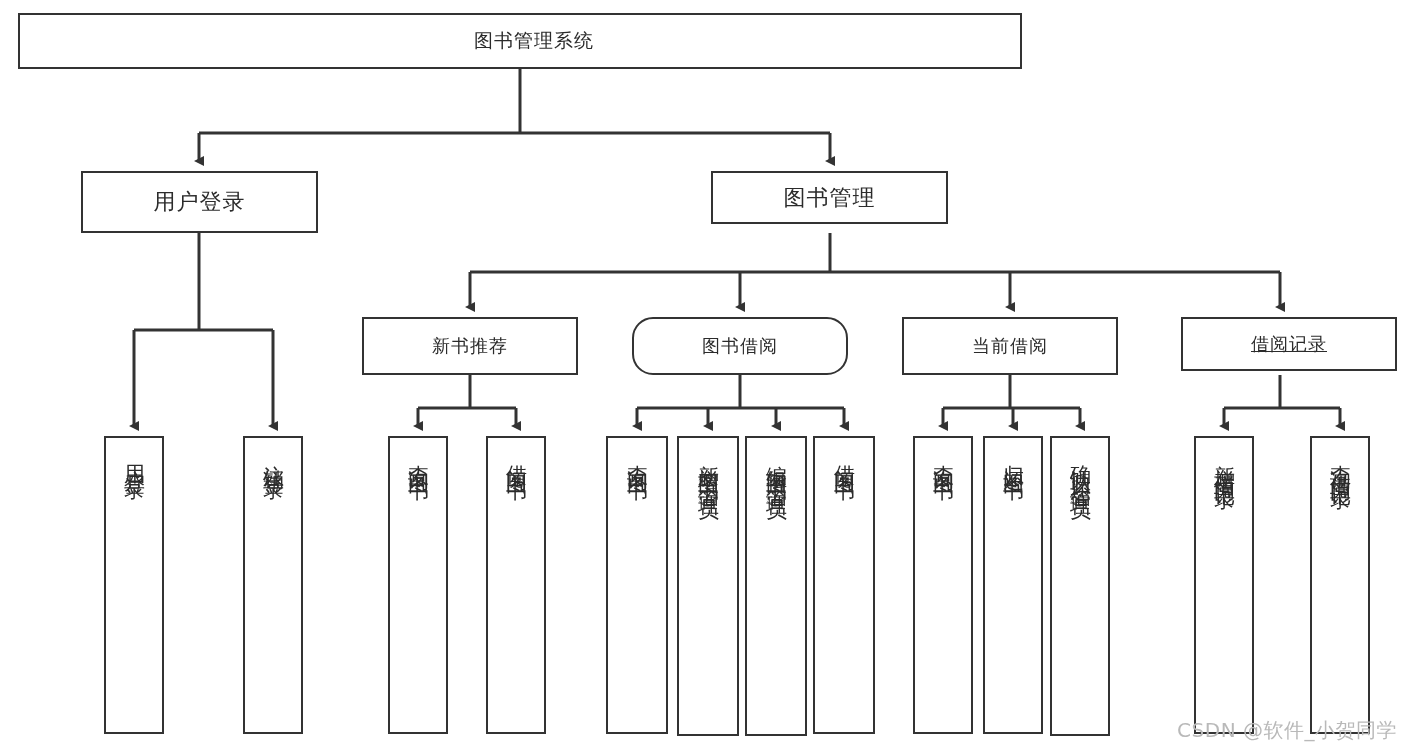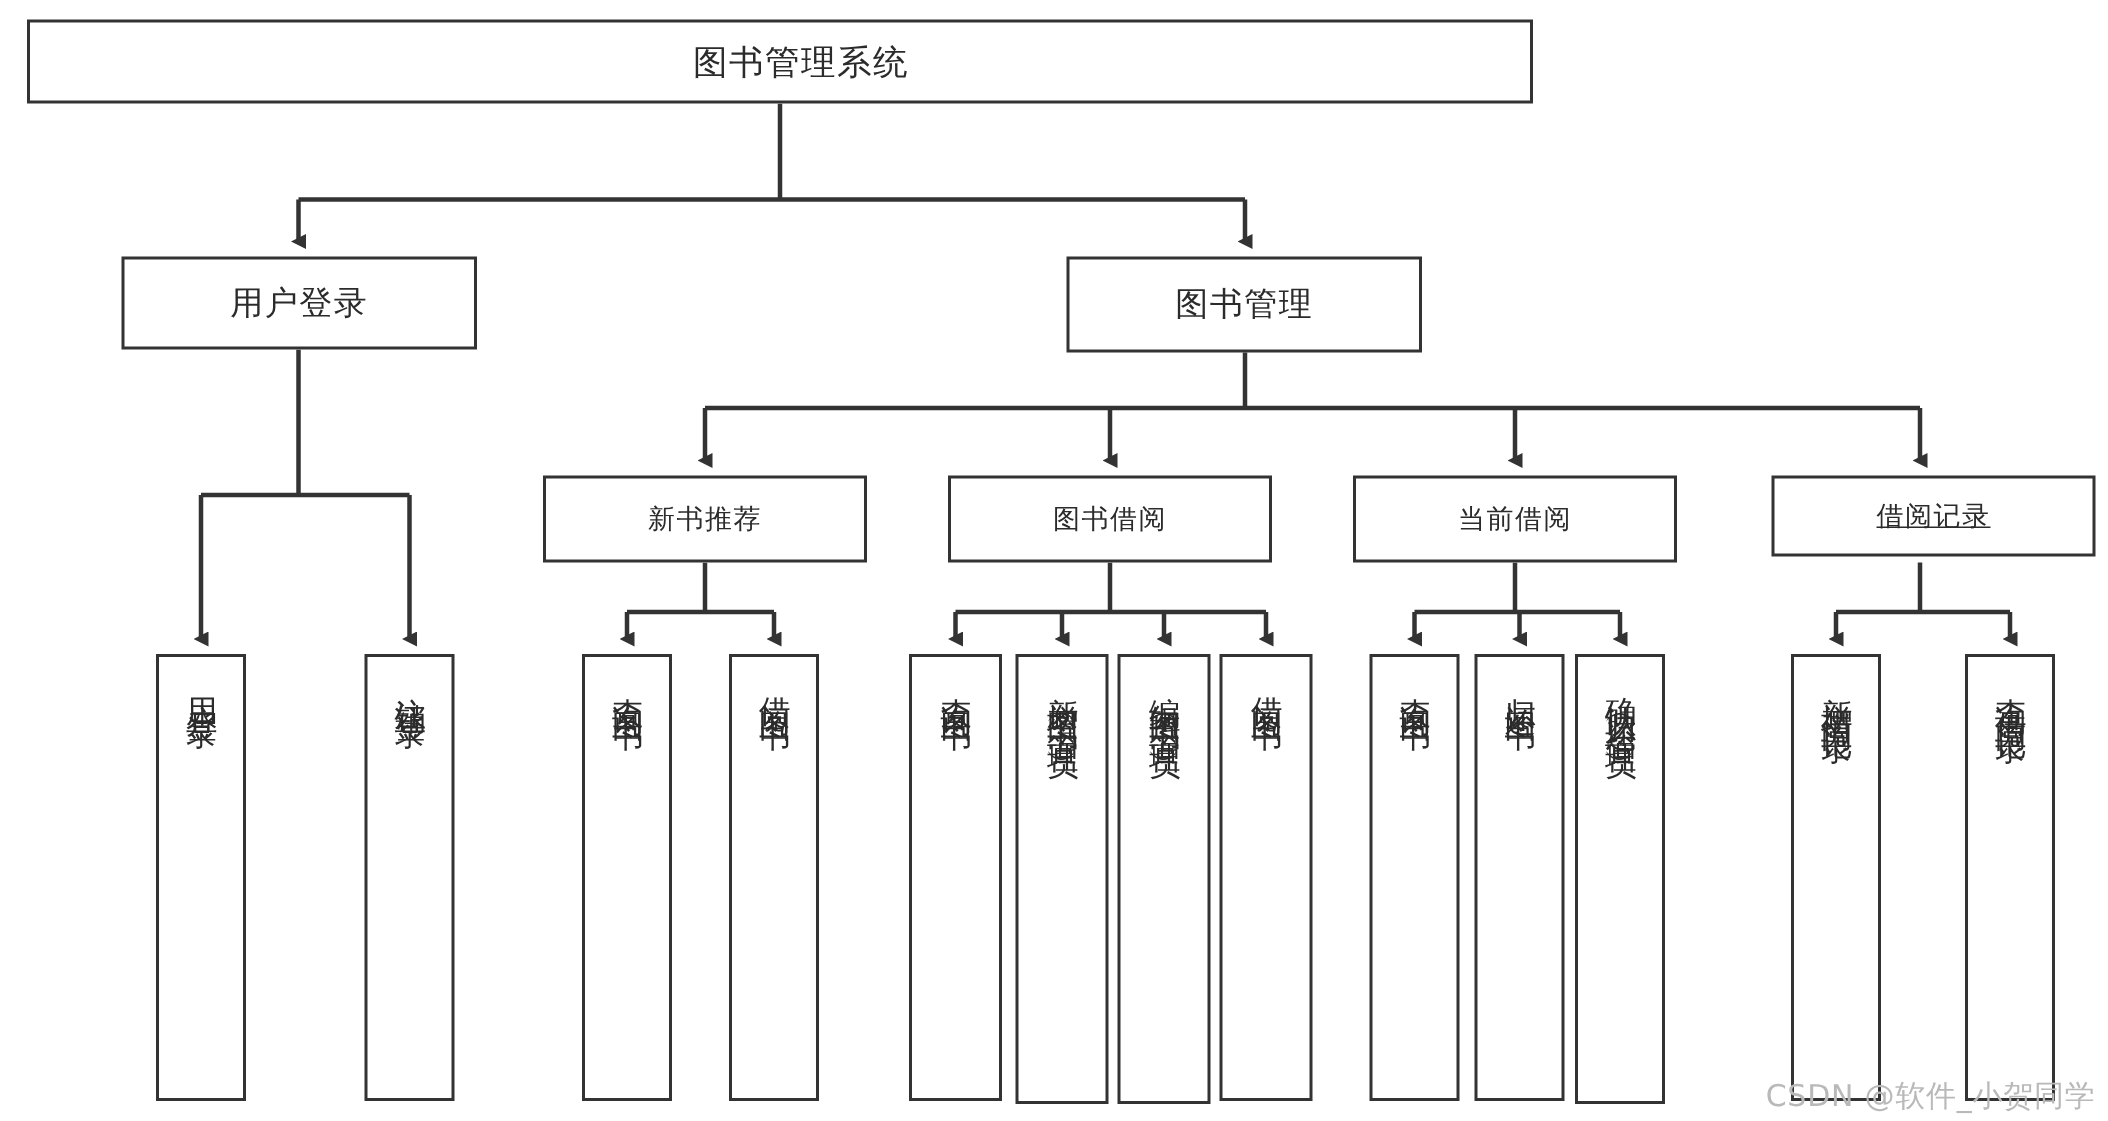--- a/index.html
+++ b/index.html
@@ -44,21 +44,21 @@
     justify-content: center;
     padding-top: 10px;
   }
   .vtext {
     writing-mode: vertical-rl;
     text-orientation: upright;
     letter-spacing: 5px;
     line-height: 1;
     white-space: nowrap;
   }
-  .lvl0 { font-size: 23px; padding-left: 28px; }
+  .lvl0 { font-size: 19px; padding-left: 28px; }
   .lvl1 { font-size: 22px; }
   .lvl2 { font-size: 18px; }
   .leaf .vtext { font-size: 21px; }
   .watermark {
     position: absolute;
     right: 8px;
     bottom: 3px;
     font-size: 20px;
     color: #b9b9b9;
     letter-spacing: 0.5px;
@@ -116,24 +116,24 @@
       <path d="M 1280 375 L 1280 408"></path>
       <path d="M 1224 408 L 1340 408"></path>
       <path d="M 1224 408 L 1224 426" marker-end="url(#arrow)"></path>
       <path d="M 1340 408 L 1340 426" marker-end="url(#arrow)"></path>
     </g>
   </svg>
 
   <div class="node horiz lvl0" style="left:18px; top:13px; width:1004px; height:56px;">图书管理系统</div>
 
   <div class="node horiz lvl1" style="left:81px; top:171px; width:237px; height:62px;">用户登录</div>
-  <div class="node horiz lvl1" style="left:711px; top:171px; width:237px; height:64px;">图书管理</div>
+  <div class="node horiz lvl1" style="left:711px; top:171px; width:237px; height:53px;">图书管理</div>
 
   <div class="node horiz lvl2" style="left:362px; top:317px; width:216px; height:58px;">新书推荐</div>
-  <div class="node horiz lvl2" style="left:632px; top:317px; width:216px; height:58px;">图书借阅</div>
+  <div class="node horiz lvl2" style="left:632px; top:317px; width:216px; height:58px;border-radius:21px;">图书借阅</div>
   <div class="node horiz lvl2" style="left:902px; top:317px; width:216px; height:58px;">当前借阅</div>
   <div class="node horiz lvl2" style="left:1181px; top:317px; width:216px; height:54px;text-decoration:underline;">借阅记录</div>
 
   <div class="node vert leaf" style="left:104px; top:436px; width:60px; height:298px;">
     <span class="vtext">用户登录</span>
   </div>
   <div class="node vert leaf" style="left:243px; top:436px; width:60px; height:298px;">
     <span class="vtext">注销登录</span>
   </div>
   <div class="node vert leaf" style="left:388px; top:436px; width:60px; height:298px;">

